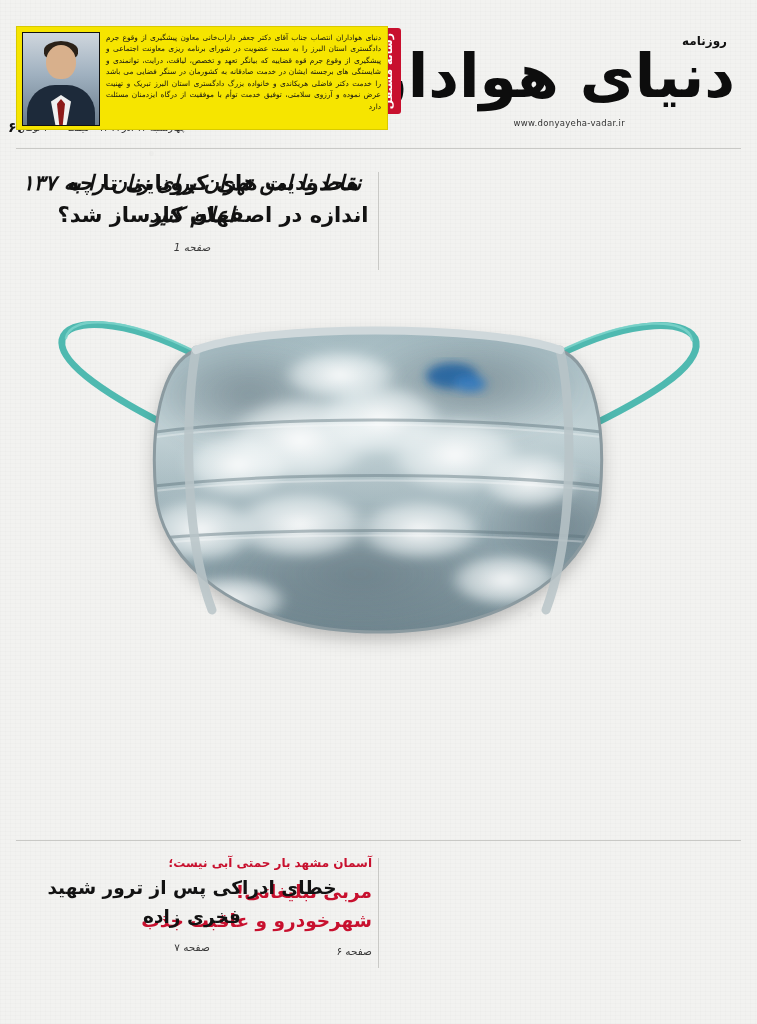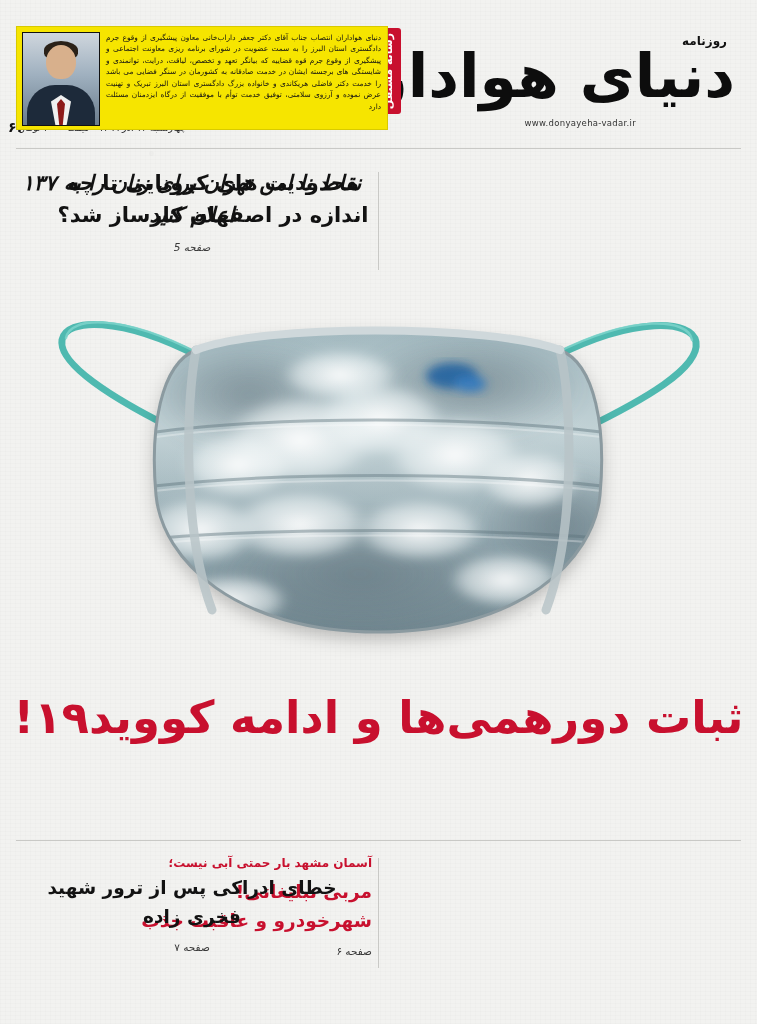--- a/index.html
+++ b/index.html
@@ -61,21 +61,21 @@
     font-size: 60px;
     line-height: 1;
     font-weight: bold;
     color: #0d0d0d;
     white-space: nowrap;
     letter-spacing: -2px;
   }
   .logo-url {
     position: absolute;
     top: 100px;
-    right: 105px;
+    right: 116px;
     font-size: 8.5px;
     color: #333;
     direction: ltr;
     letter-spacing: 0.3px;
   }
   .media-badge {
     position: absolute;
     top: 10px;
     right: 340px;
     width: 26px;
@@ -307,21 +307,21 @@
   <div class="rule rule-h" style="top:148px; left:16px; width:725px;"></div>
 
   <div class="teaser" style="top:168px; right:374px; width:340px;">
     <div class="headline">محدودیت های کرونایی تا چه اندازه در اصفهان کارساز شد؟</div>
   </div>
 
   <div class="rule rule-v" style="top:172px; left:378px; height:98px;"></div>
 
   <div class="teaser" style="top:168px; left:22px; width:340px;font-style:italic;">
     <div class="headline">نقاط نا امن تهران برای زنان را به ۱۳۷ اعلام کنید</div>
-    <div class="pagenum">صفحه 5</div>
+    <div class="pagenum">صفحه 1</div>
   </div>
 
   <div class="mask-wrap">
     <svg width="757" height="390" viewBox="0 0 757 390" xmlns="http://www.w3.org/2000/svg">
       <defs>
         <linearGradient id="skyGrad" x1="0" y1="0" x2="0" y2="1">
           <stop offset="0%" stop-color="#9fb6bd"></stop>
           <stop offset="35%" stop-color="#c2d2d6"></stop>
           <stop offset="70%" stop-color="#8fa5ad"></stop>
           <stop offset="100%" stop-color="#6f858e"></stop>
@@ -410,21 +410,20 @@
       </g>
 
       <path d="M196,70 C260,44 490,44 560,70 C596,84 606,150 600,215 C594,280 520,352 378,352 C236,352 162,280 156,215 C150,150 160,84 196,70 Z" fill="none" stroke="#8b9aa0" stroke-width="3"></path>
       <path d="M196,70 C186,120 182,250 212,330" fill="none" stroke="#b9c4c8" stroke-width="9" stroke-linecap="round" opacity="0.85"></path>
       <path d="M560,70 C572,120 576,250 546,330" fill="none" stroke="#b9c4c8" stroke-width="9" stroke-linecap="round" opacity="0.85"></path>
       <path d="M196,70 C260,44 490,44 560,70" fill="none" stroke="#cfd8db" stroke-width="8" stroke-linecap="round"></path>
     </svg>
   </div>
 
   <div class="main-headline">
-    <div class="mh-text">ثبات دورهمی‌ها و ادامه کووید۱۹!</div>
   </div>
 
   <div class="rule rule-h" style="top:840px; left:16px; width:725px;"></div>
 
   <div class="teaser teaser-b" style="top:856px; right:385px; width:340px; position:absolute; text-align:right;">
     <div class="overline">آسمان مشهد بار حمتی آبی نیست؛</div>
     <div class="headline red">مربی تبلیغاتی!</div>
     <div class="headline red">شهرخودرو و عاقبت جذب</div>
     <div class="pagenum">صفحه ۶</div>
   </div>

